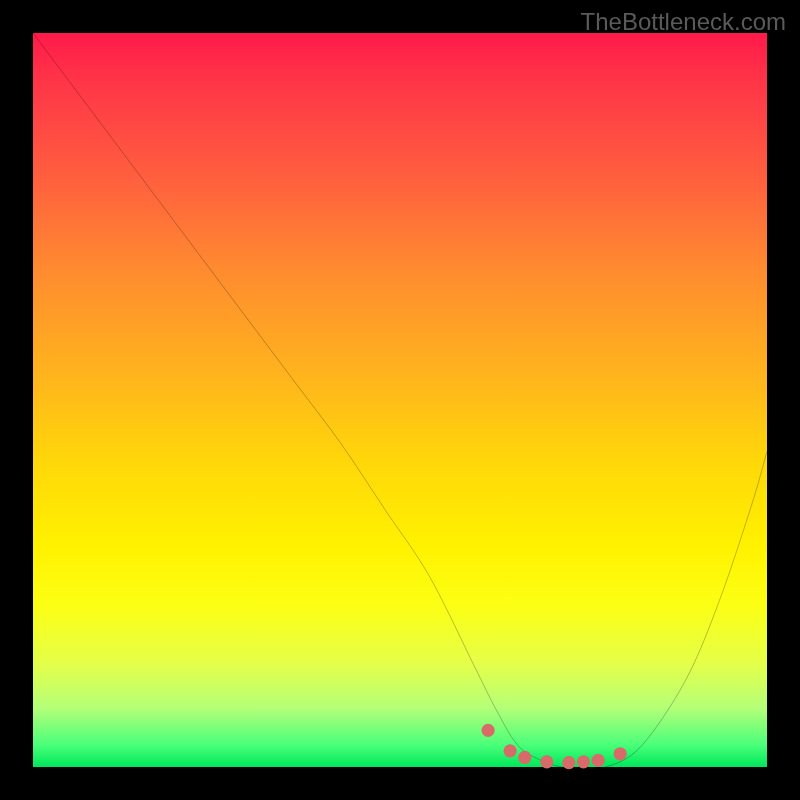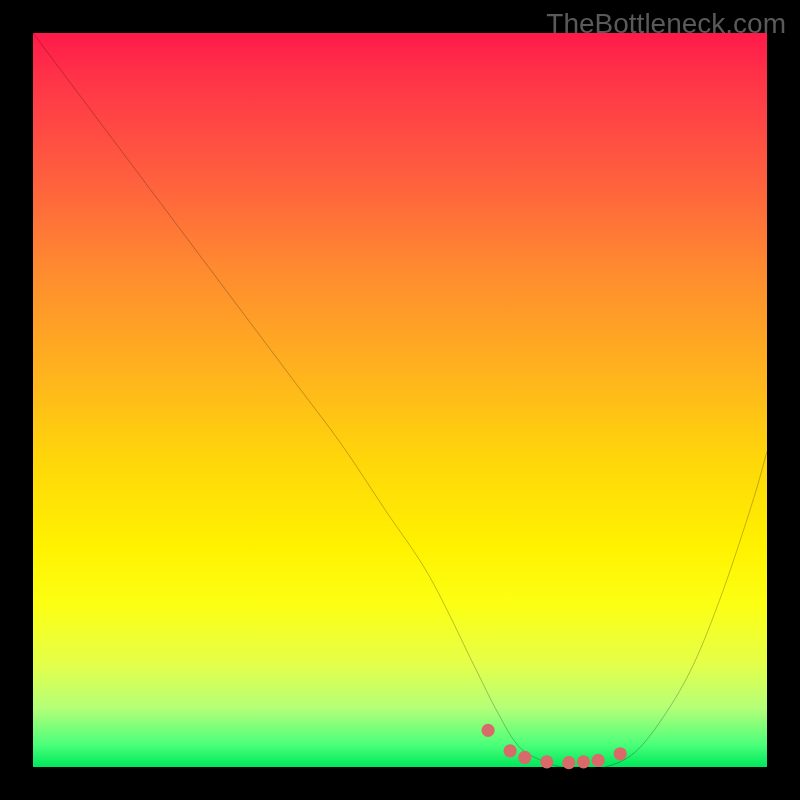--- a/index.html
+++ b/index.html
@@ -9,21 +9,21 @@
     width: 800px;
     height: 800px;
     position: relative;
     font-family: Arial, sans-serif;
   }
   .watermark {
     position: absolute;
     top: 8px;
     right: 14px;
     color: #5a5a5a;
-    font-size: 28px;
+    font-size: 24px;
     font-weight: 500;
     z-index: 10;
   }
   .plot-area {
     position: absolute;
     left: 33px;
     top: 33px;
     width: 734px;
     height: 734px;
   }

